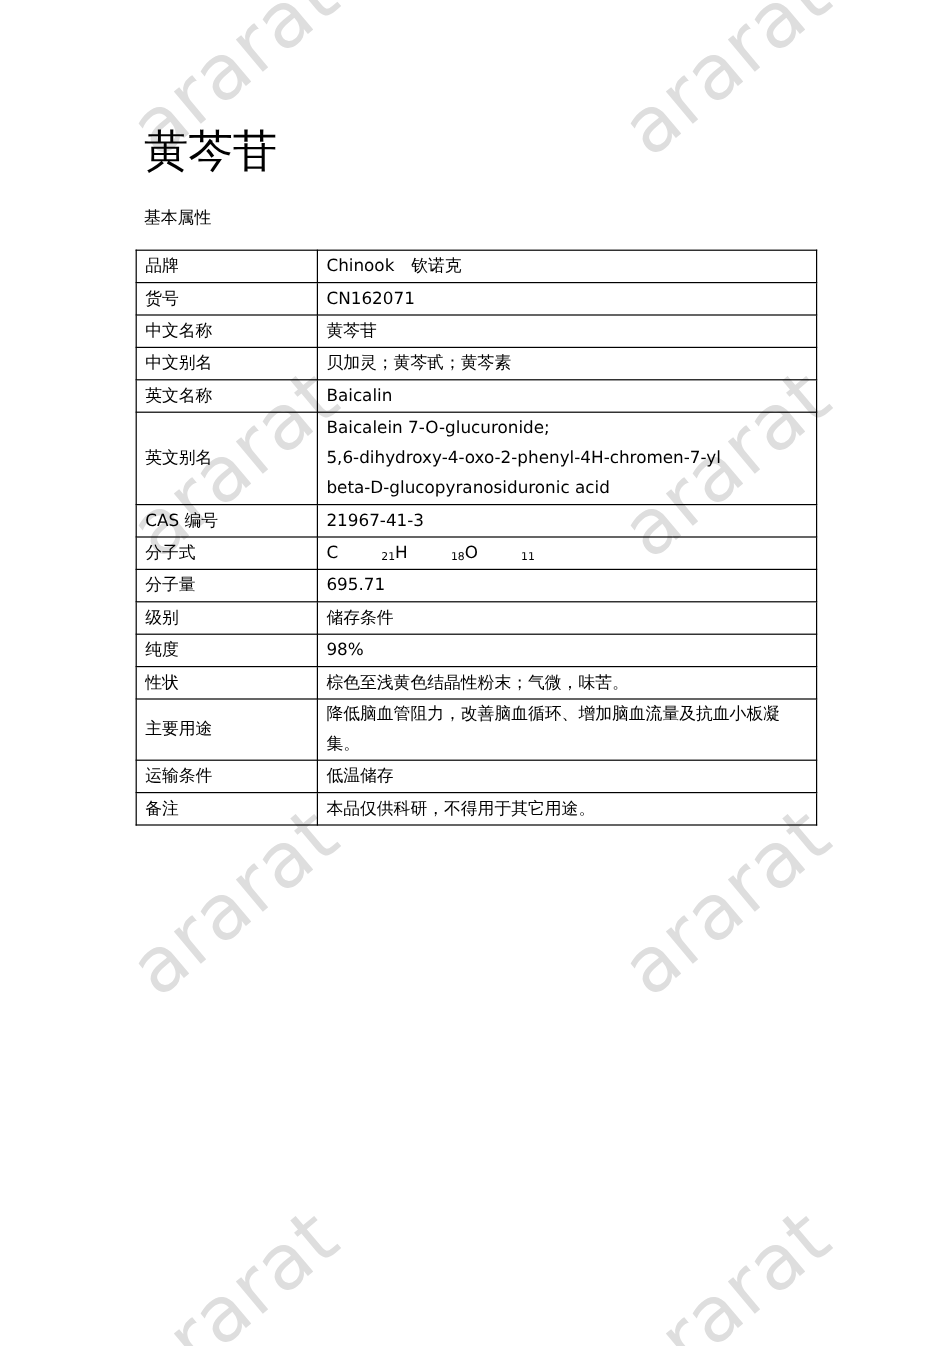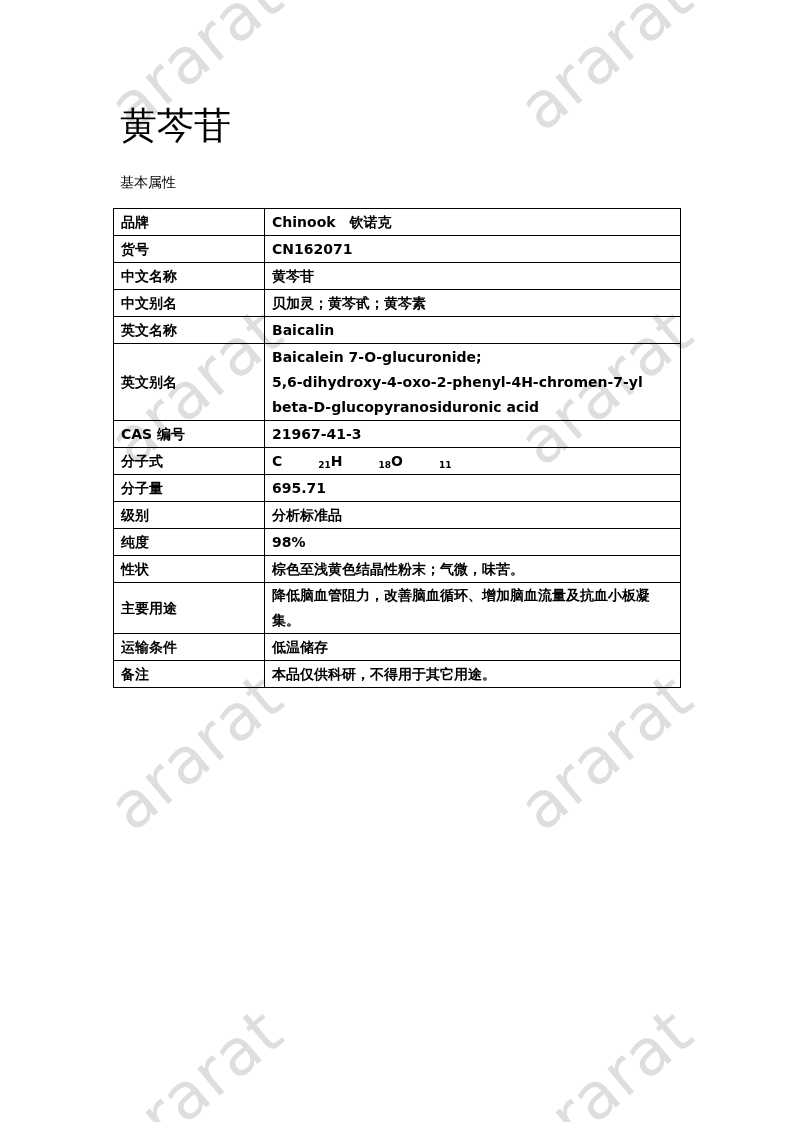--- a/index.html
+++ b/index.html
@@ -53,21 +53,20 @@
       border-collapse: collapse;
       z-index: 1;
       font-size: 14px;
     }
     table.props td {
       border: 1px solid #000000;
       padding: 0 7px;
       vertical-align: middle;
       line-height: 26px;
       background: transparent;
-      font-weight: bold;
     }
     table.props td.label {
       width: 136px;
     }
     table.props tr.r { height: 27px; }
     table.props tr.r3 { height: 77px; }
     table.props tr.r2 { height: 51px; }
     .multi span { display: block; line-height: 25px; }
     sub.f {
       font-size: 9px;
@@ -128,21 +127,21 @@
     <tr class="r">
       <td class="label">分子式</td>
       <td><span>C</span><sub class="f">21</sub><span>H</span><sub class="f">18</sub><span>O</span><sub class="f">11</sub></td>
     </tr>
     <tr class="r">
       <td class="label">分子量</td>
       <td>695.71</td>
     </tr>
     <tr class="r">
       <td class="label">级别</td>
-      <td>分析标准品</td>
+      <td>储存条件</td>
     </tr>
     <tr class="r">
       <td class="label">纯度</td>
       <td>98%</td>
     </tr>
     <tr class="r">
       <td class="label">性状</td>
       <td>棕色至浅黄色结晶性粉末；气微，味苦。</td>
     </tr>
     <tr class="r2">

